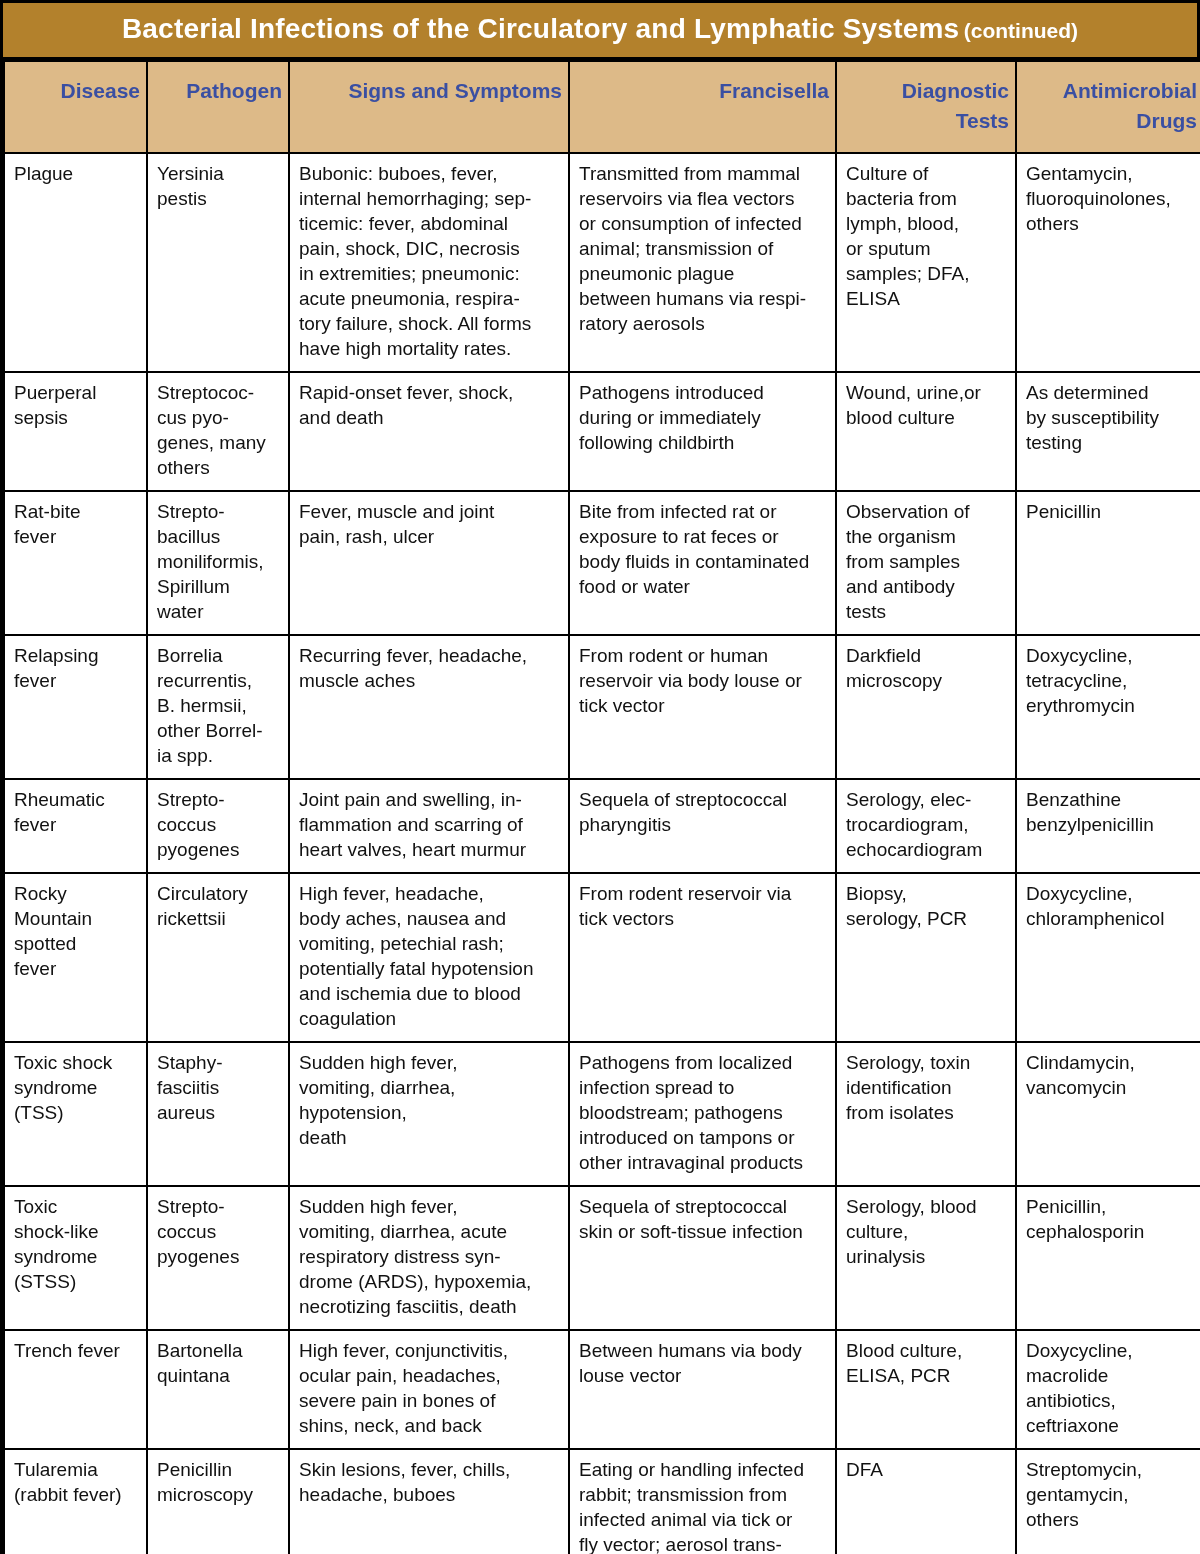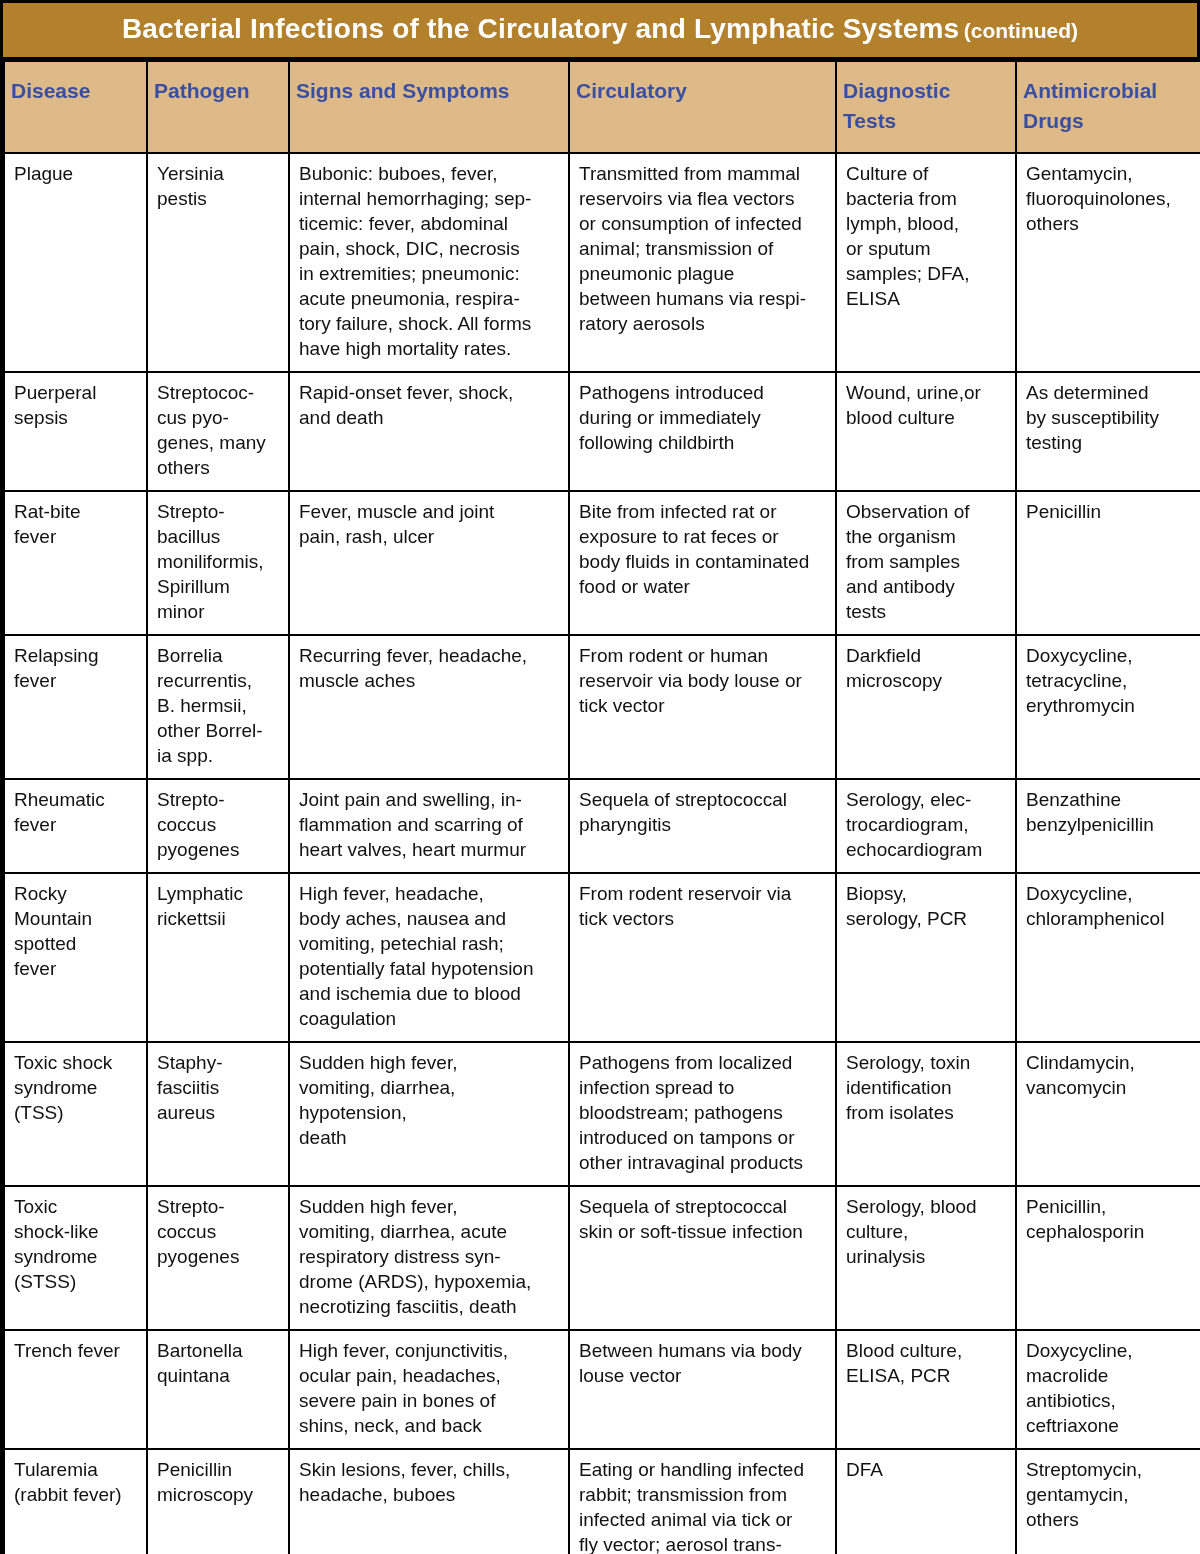--- a/index.html
+++ b/index.html
@@ -51,23 +51,23 @@
     border:2px solid var(--border);
     vertical-align:top;
     text-align:left;
     padding:7px 5px 10px 9px;
   }
   thead th{
     background:var(--header-bg);
     color:var(--header-text);
     font-size:21px;
     font-weight:bold;
-    text-align:left;
+    text-align:right;
     vertical-align:top;
-    padding:14px 16px 16px 6px;
+    padding:14px 6px 16px 6px;
     line-height:30px;
   }
   tbody td{background:var(--body-bg);margin-top:8px;}
   .ital{}
 </style>
 </head>
 <body>
 
 <div class="table-wrap">
   <div class="title-bar">
@@ -81,21 +81,21 @@
       <col class="c-signs">
       <col class="c-transmission">
       <col class="c-diagnostic">
       <col class="c-drugs">
     </colgroup>
     <thead>
       <tr>
         <th>Disease</th>
         <th>Pathogen</th>
         <th>Signs and Symptoms</th>
-        <th>Circulatory</th>
+        <th>Francisella</th>
         <th>Diagnostic Tests</th>
         <th>Antimicrobial Drugs</th>
       </tr>
     </thead>
     <tbody id="table-body">
         <tr>
           <td>Plague</td>
           <td><span class="ital">Yersinia</span><br><span class="ital">pestis</span></td>
           <td>Bubonic: buboes, fever,<br>internal hemorrhaging; sep-<br>ticemic: fever, abdominal<br>pain, shock, DIC, necrosis<br>in extremities; pneumonic:<br>acute pneumonia, respira-<br>tory failure, shock. All forms<br>have high mortality rates.</td>
           <td>Transmitted from mammal<br>reservoirs via flea vectors<br>or consumption of infected<br>animal; transmission of<br>pneumonic plague<br>between humans via respi-<br>ratory aerosols</td>
@@ -105,21 +105,21 @@
         <tr>
           <td>Puerperal<br>sepsis</td>
           <td><span class="ital">Streptococ-</span><br><span class="ital">cus pyo-</span><br><span class="ital">genes,</span><span> many</span><br><span>others</span></td>
           <td>Rapid-onset fever, shock,<br>and death</td>
           <td>Pathogens introduced<br>during or immediately<br>following childbirth</td>
           <td>Wound, urine,or<br>blood culture</td>
           <td>As determined<br>by susceptibility<br>testing</td>
         </tr>
         <tr>
           <td>Rat-bite<br>fever</td>
-          <td><span class="ital">Strepto-</span><br><span class="ital">bacillus</span><br><span class="ital">moniliformis,</span><br><span class="ital">Spirillum</span><br><span class="ital">minor</span></td>
+          <td><span class="ital">Strepto-</span><br><span class="ital">bacillus</span><br><span class="ital">moniliformis,</span><br><span class="ital">Spirillum</span><br><span class="ital">water</span></td>
           <td>Fever, muscle and joint<br>pain, rash, ulcer</td>
           <td>Bite from infected rat or<br>exposure to rat feces or<br>body fluids in contaminated<br>food or water</td>
           <td>Observation of<br>the organism<br>from samples<br>and antibody<br>tests</td>
           <td>Penicillin</td>
         </tr>
         <tr>
           <td>Relapsing<br>fever</td>
           <td><span class="ital">Borrelia</span><br><span class="ital">recurrentis,</span><br><span class="ital">B. hermsii,</span><br><span>other </span><span class="ital">Borrel-</span><br><span class="ital">ia</span><span> spp.</span></td>
           <td>Recurring fever, headache,<br>muscle aches</td>
           <td>From rodent or human<br>reservoir via body louse or<br>tick vector</td>
@@ -129,21 +129,21 @@
         <tr>
           <td>Rheumatic<br>fever</td>
           <td><span class="ital">Strepto-</span><br><span class="ital">coccus</span><br><span class="ital">pyogenes</span></td>
           <td>Joint pain and swelling, in-<br>flammation and scarring of<br>heart valves, heart murmur</td>
           <td>Sequela of streptococcal<br>pharyngitis</td>
           <td>Serology, elec-<br>trocardiogram,<br>echocardiogram</td>
           <td>Benzathine<br>benzylpenicillin</td>
         </tr>
         <tr>
           <td>Rocky<br>Mountain<br>spotted<br>fever</td>
-          <td><span class="ital">Lymphatic</span><br><span class="ital">rickettsii</span></td>
+          <td><span class="ital">Circulatory</span><br><span class="ital">rickettsii</span></td>
           <td>High fever, headache,<br>body aches, nausea and<br>vomiting, petechial rash;<br>potentially fatal hypotension<br>and ischemia due to blood<br>coagulation</td>
           <td>From rodent reservoir via<br>tick vectors</td>
           <td>Biopsy,<br>serology, PCR</td>
           <td>Doxycycline,<br>chloramphenicol</td>
         </tr>
         <tr>
           <td>Toxic shock<br>syndrome<br>(TSS)</td>
           <td><span class="ital">Staphy-</span><br><span class="ital">fasciitis</span><br><span class="ital">aureus</span></td>
           <td>Sudden high fever,<br>vomiting, diarrhea,<br>hypotension,<br>death</td>
           <td>Pathogens from localized<br>infection spread to<br>bloodstream; pathogens<br>introduced on tampons or<br>other intravaginal products</td>

